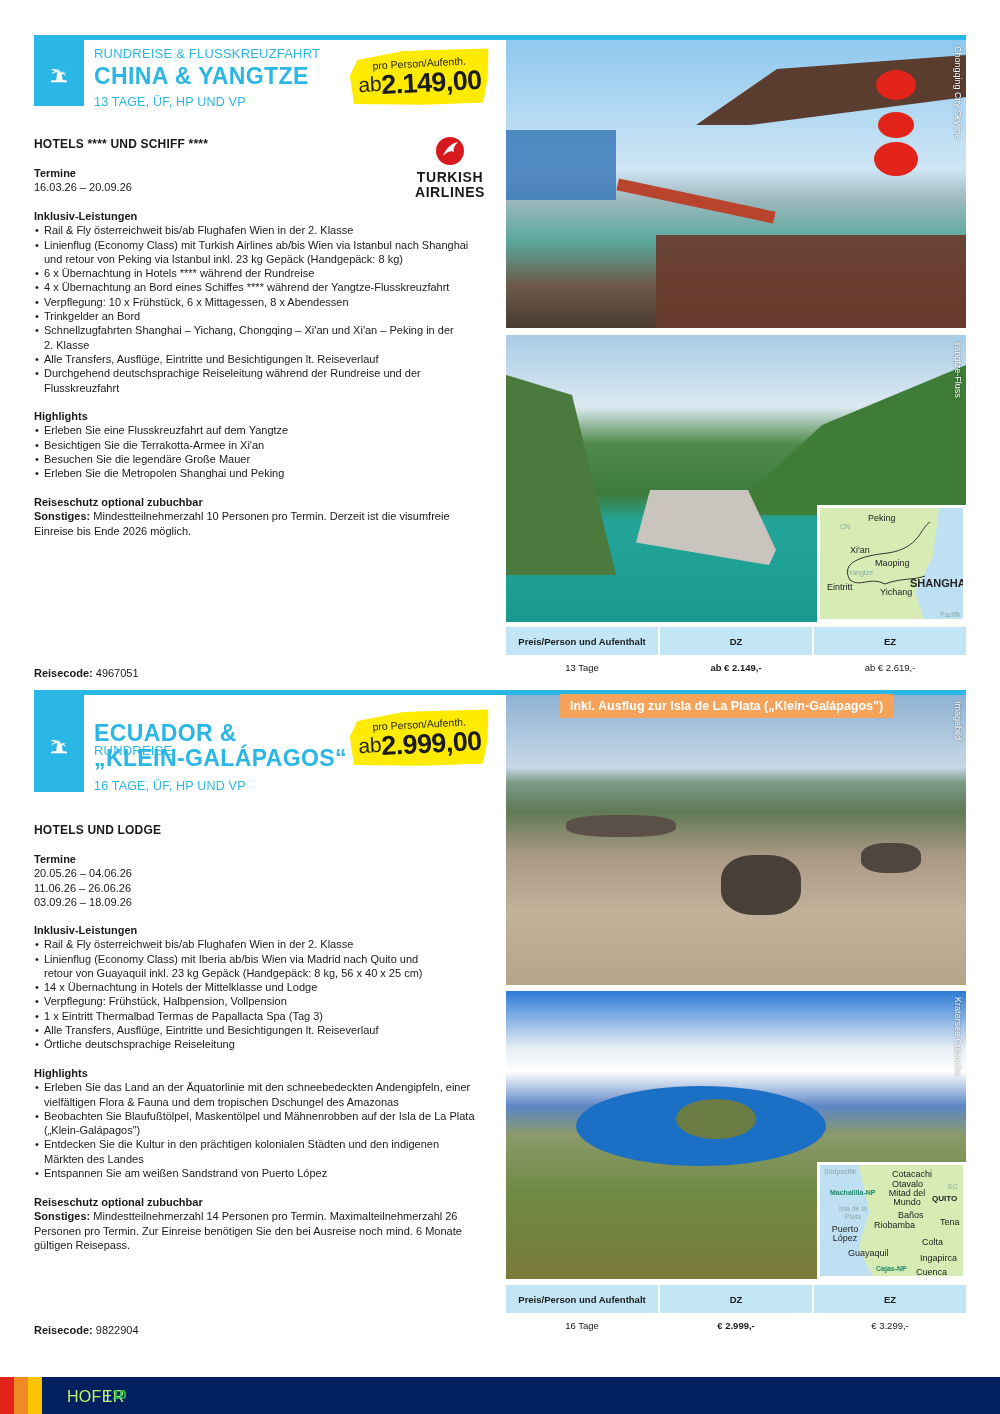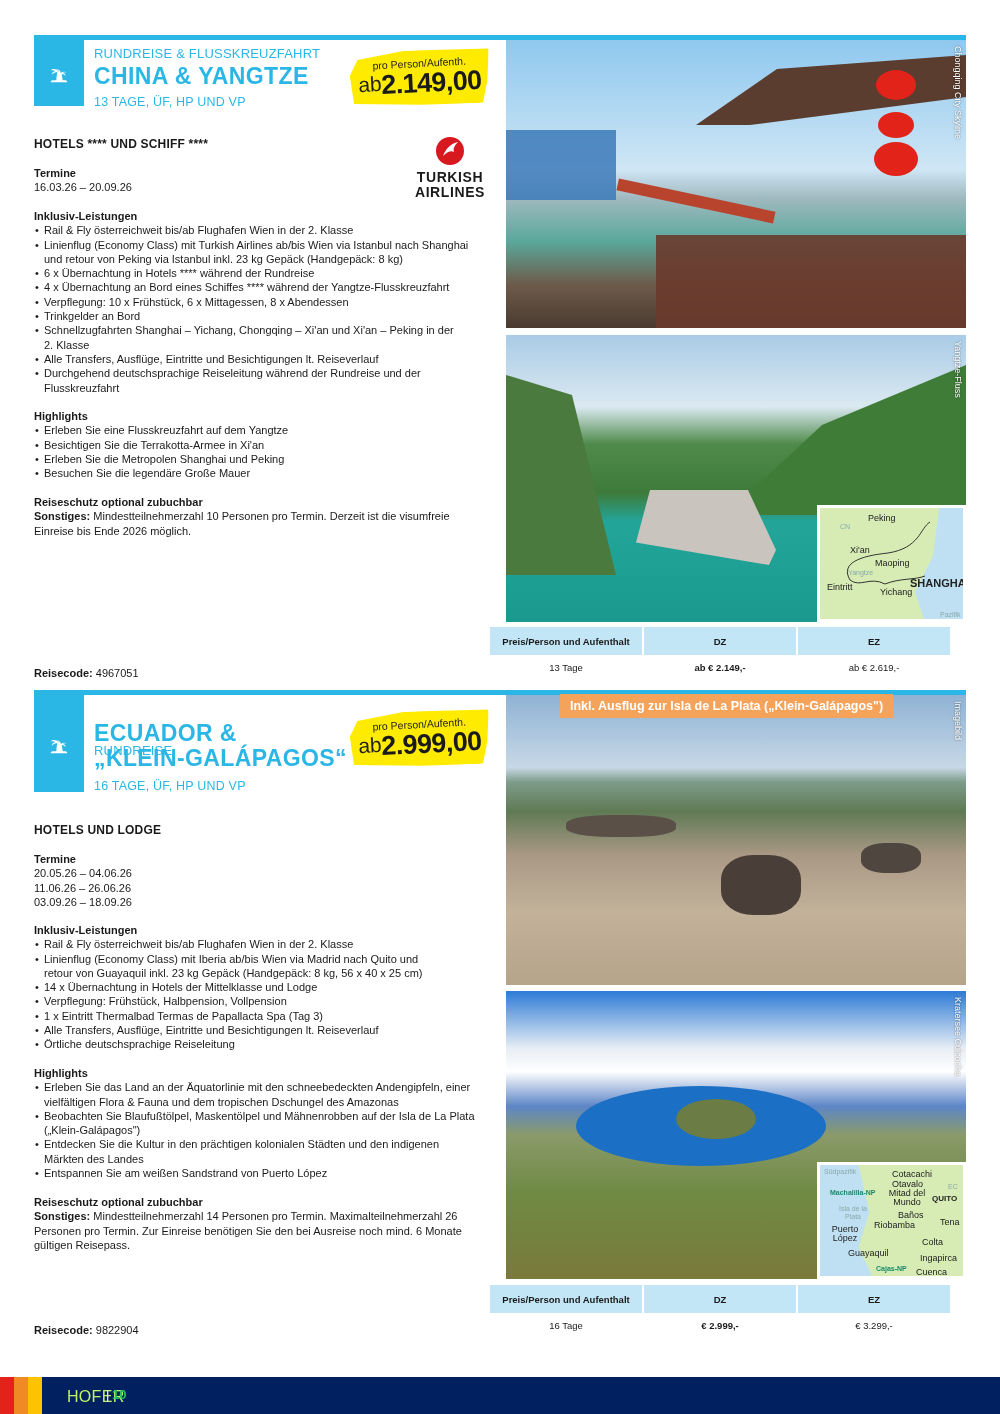--- a/index.html
+++ b/index.html
@@ -35,21 +35,21 @@
   .caption { position: absolute; right: 3px; top: 6px; writing-mode: vertical-rl; color: #fff; font-size: 9px; text-shadow: 0 0 2px rgba(0,0,0,0.6); }
 
   .map { position: absolute; border: 3px solid #fff; background: #d7ecb5; overflow: hidden; }
   .map .sea { position: absolute; background: #bfe0f2; }
   .map .lbl { position: absolute; font-size: 9px; color: #222; white-space: nowrap; }
   .map .lbl.big { font-weight: bold; }
   .map .lbl.faint { color: #8aa; font-size: 7px; }
   .map .lbl.green { color: #1a8a6a; font-size: 7px; font-weight: bold; }
 
   
-  .ptable { position: absolute; left: 490px; width: 460px; }
+  .ptable { position: absolute; left: 506px; width: 460px; }
   .ptable .hrow { display: flex; height: 28px; gap: 2px; }
   .ptable .hcell { background: #c3e6f6; display: flex; align-items: center; justify-content: center; font-size: 9.5px; font-weight: bold; }
   .ptable .drow { display: flex; height: 24px; gap: 2px; }
   .ptable .dcell { display: flex; align-items: center; justify-content: center; font-size: 9.5px; }
   .c1 { width: 152px; } .c2 { width: 152px; } .c3 { width: 152px; }
 
   .reisecode { position: absolute; left: 34px; font-size: 11px; }
 
   .badge { position: absolute; left: 560px; top: 694px; background: #f5a35b; color: #fff; font-weight: bold; font-size: 12.5px; padding: 5px 10px; }
 
@@ -108,22 +108,22 @@
     <li>Alle Transfers, Ausflüge, Eintritte und Besichtigungen lt. Reiseverlauf</li>
     <li style="width:400px;">Durchgehend deutschsprachige Reiseleitung während der Rundreise und der Flusskreuzfahrt</li>
   </ul>
 </div>
 
 <div class="block" style="top:409px;">
   <h4>Highlights</h4>
   <ul>
     <li>Erleben Sie eine Flusskreuzfahrt auf dem Yangtze</li>
     <li>Besichtigen Sie die Terrakotta-Armee in Xi'an</li>
+    <li>Besuchen Sie die legendäre Große Mauer</li>
     <li>Erleben Sie die Metropolen Shanghai und Peking</li>
-    <li>Besuchen Sie die legendäre Große Mauer</li>
   </ul>
 </div>
 
 <div class="block" style="top:495px;">
   <div class="bold">Reiseschutz optional zubuchbar</div>
   <div><span class="bold">Sonstiges:</span><span> Mindestteilnehmerzahl 10 Personen pro Termin. Derzeit ist die visumfreie Einreise bis Ende 2026 möglich.</span></div>
 </div>
 
 <div class="reisecode" style="top:667px;">
   <span class="bold">Reisecode:</span><span> 4967051</span>

